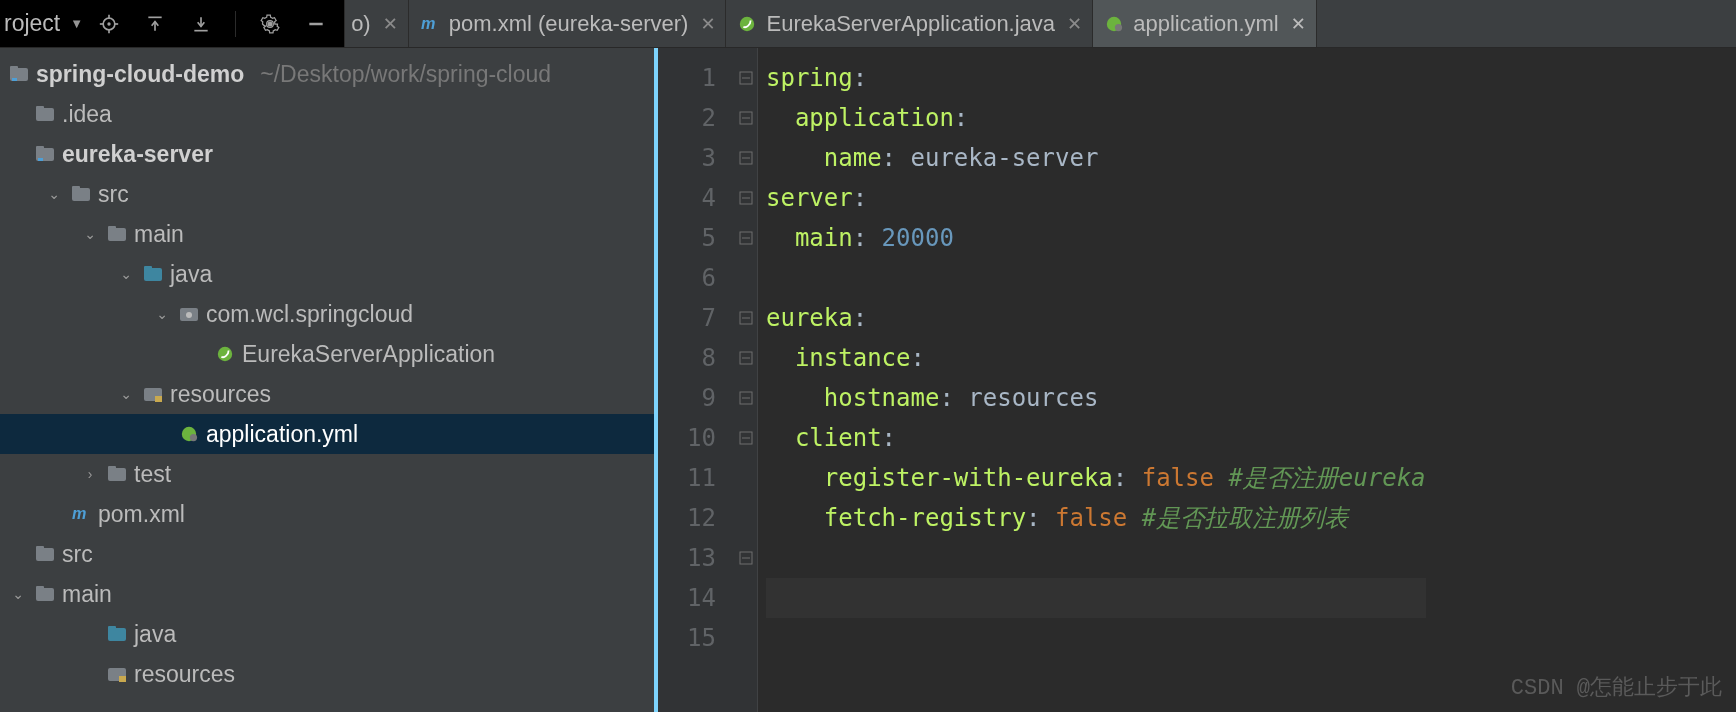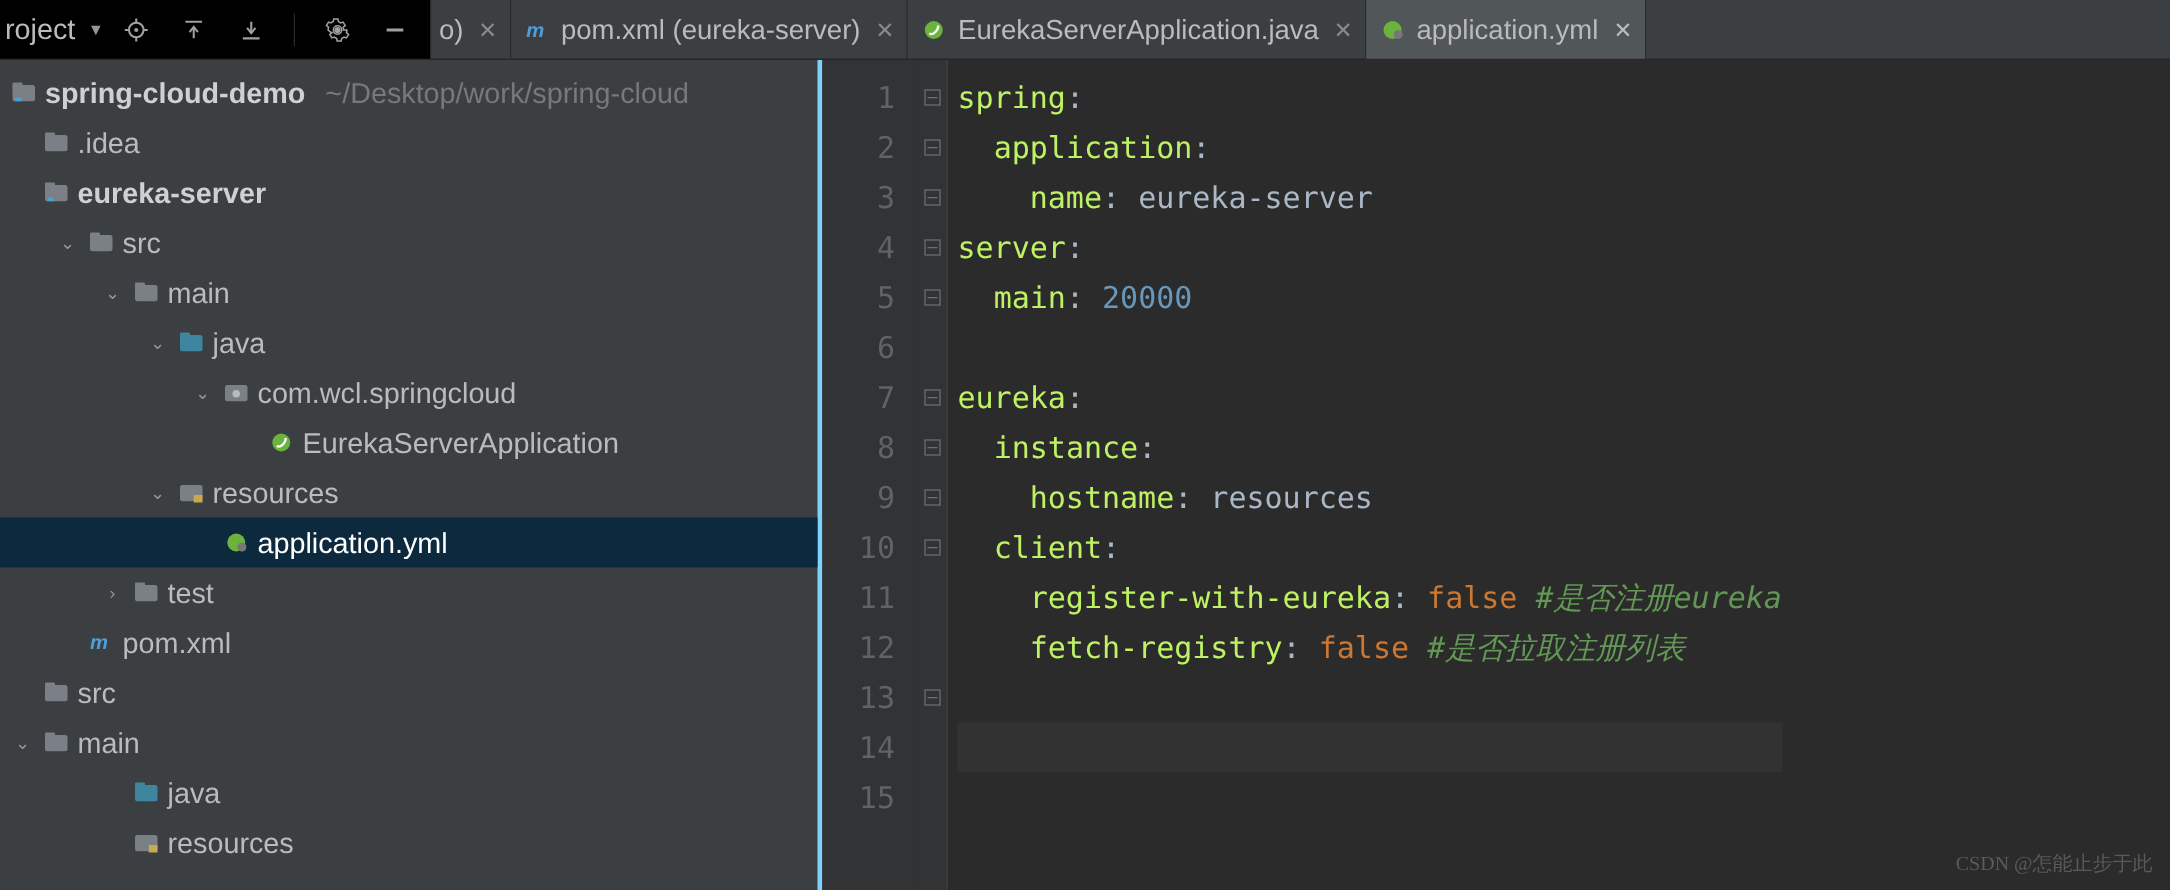--- a/index.html
+++ b/index.html
@@ -153,22 +153,22 @@
 .v { color: #a9b7c6; }
 .n { color: #6897bb; }
 .kw { color: #cc7832; }
 .c { color: #629755; font-style: italic; }
 .cur-line { background: #323232; }
 .watermark {
   position: absolute;
   right: 14px;
   bottom: 10px;
   color: #5a5a5a;
-  font-size: 16px;
-  font-family: Liberation Serif, serif;
+  font-size: 22px;
+  font-family: Liberation Mono, monospace;
 }
 </style>
 </head>
 <body>
 
 <div class="top-bar">
   <div class="project-tab">
     <span>roject</span>
     <span class="proj-dd">▼</span>
   </div>

